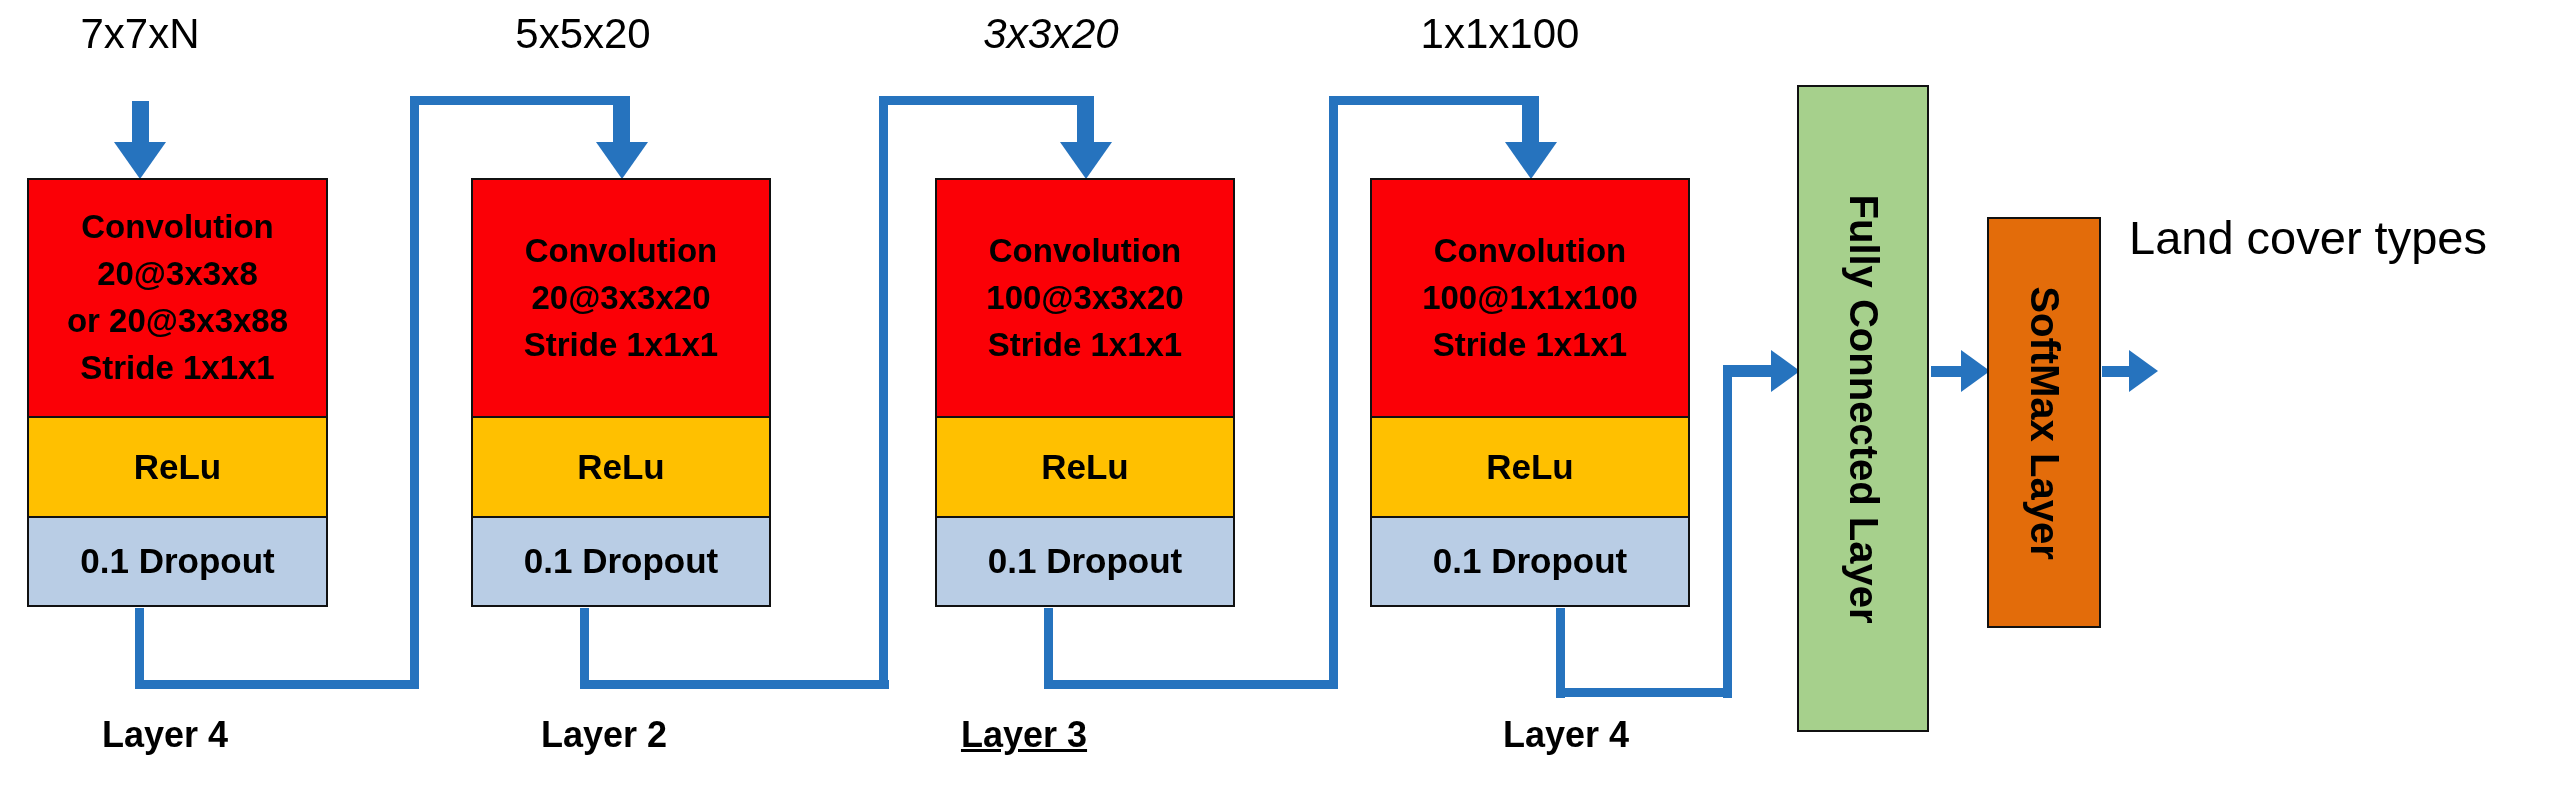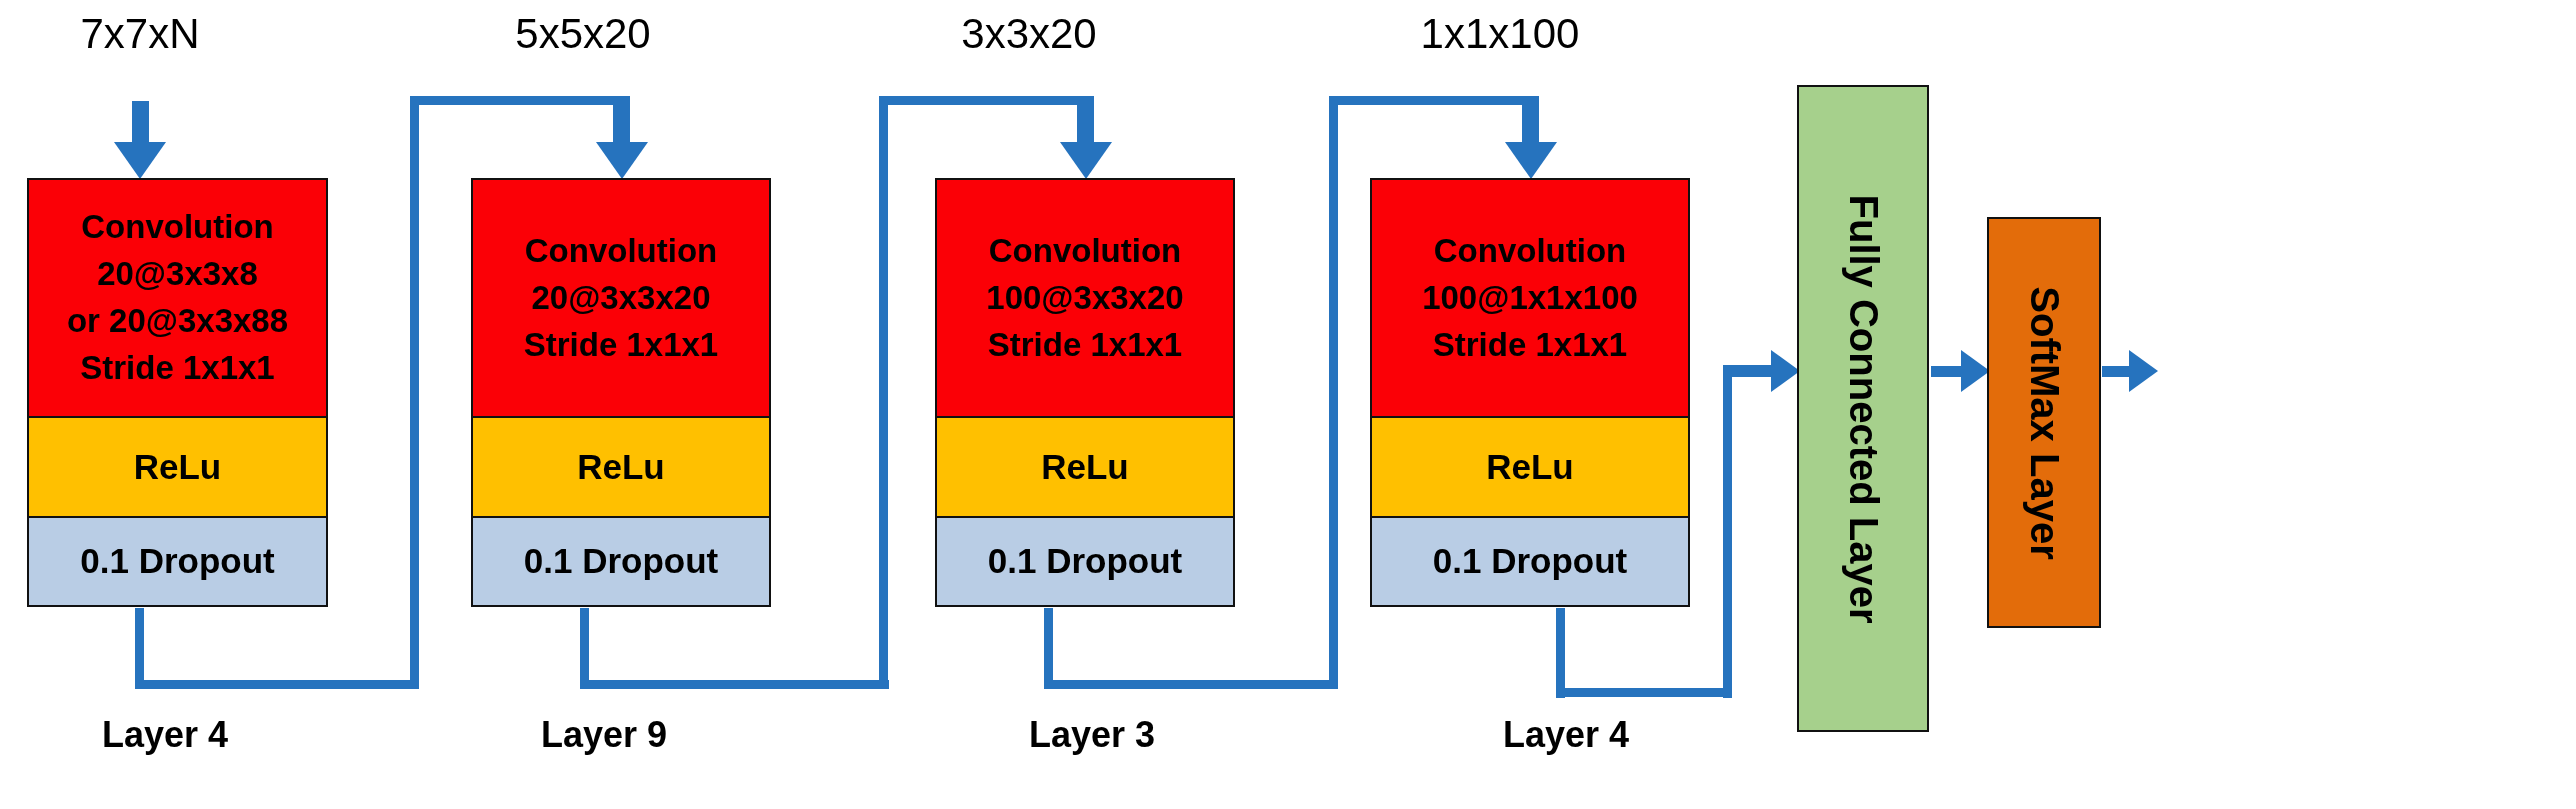--- a/index.html
+++ b/index.html
@@ -20,23 +20,23 @@
   }
   .sec.conv{height:250px;font-size:33px;line-height:1.42;white-space:pre-line;border-bottom-width:1.4px;}
   .sec.relu{height:104px;font-size:35px;border-top-width:1.4px;border-bottom-width:1.4px;}
   .sec.drop{height:94px;font-size:35px;border-top-width:1.4px;}
   .b1{left:27px;width:301px;}
   .b2{left:471px;width:300px;}
   .b3{left:935px;width:300px;}
   .b4{left:1370px;width:320px;}
   
   .io-label{position:absolute;top:10px;transform:translateX(-50%);font-size:42px;font-weight:400;white-space:nowrap;}
-  .io1{left:140px;} .io2{left:583px;} .io3{left:1029px;} .io4{left:1500px;}
+  .io1{left:140px;} .io2{left:583px;} .io3{left:1051px;font-style:italic;} .io4{left:1500px;}
   .layer-label{position:absolute;top:714px;transform:translateX(-50%);font-size:36px;font-weight:600;white-space:nowrap;}
-  .ll1{left:165px;} .ll2{left:604px;} .ll3{left:1092px;} .ll4{left:1566px;}
+  .ll1{left:165px;} .ll2{left:604px;} .ll3{left:1024px;text-decoration:underline;} .ll4{left:1566px;}
   .out-label{position:absolute;left:2129px;top:210px;font-size:47px;font-weight:400;white-space:nowrap;}
   
   .tallbox{position:absolute;box-sizing:border-box;border:2.9px solid #111;}
   .fcbox{left:1797px;top:85px;width:132px;height:647px;}
   .smbox{left:1987px;top:217px;width:114px;height:411px;}
   .vtext{
     position:absolute;left:50%;top:50%;
     transform:translate(-50%,-50%) rotate(90deg);
     white-space:nowrap;font-size:40px;font-weight:700;color:#000;
   }
@@ -148,33 +148,34 @@
 
   <div class="block b4">
     <div class="sec conv" style="background: rgb(251, 0, 6);">Convolution
 100@1x1x100
 Stride 1x1x1</div>
     <div class="sec relu" style="background: rgb(255, 192, 0);">ReLu</div>
     <div class="sec drop" style="background: rgb(185, 205, 229);">0.1 Dropout</div>
   </div>
 
   <div class="layer-label ll1">Layer 4</div>
-  <div class="layer-label ll2">Layer 9</div>
+  <div class="layer-label ll2">Layer 2</div>
   <div class="layer-label ll3">Layer 3</div>
   <div class="layer-label ll4">Layer 4</div>
 
   <div class="tallbox fcbox" style="background: rgb(166, 208, 140);">
     <div class="vtext">Fully Connected Layer</div>
   </div>
 
   <div class="ln c5s" style="background: rgb(38, 115, 190);"></div>
   <div class="head-right c5h" style="background: rgb(38, 115, 190);"></div>
 
   <div class="tallbox smbox" style="background: rgb(227, 108, 10);">
     <div class="vtext">SoftMax Layer</div>
   </div>
 
   <div class="ln c6s" style="background: rgb(38, 115, 190);"></div>
   <div class="head-right c6h" style="background: rgb(38, 115, 190);"></div>
 
+  <div class="out-label">Land cover types</div>
 
 </div>
 
 
 </body></html>

